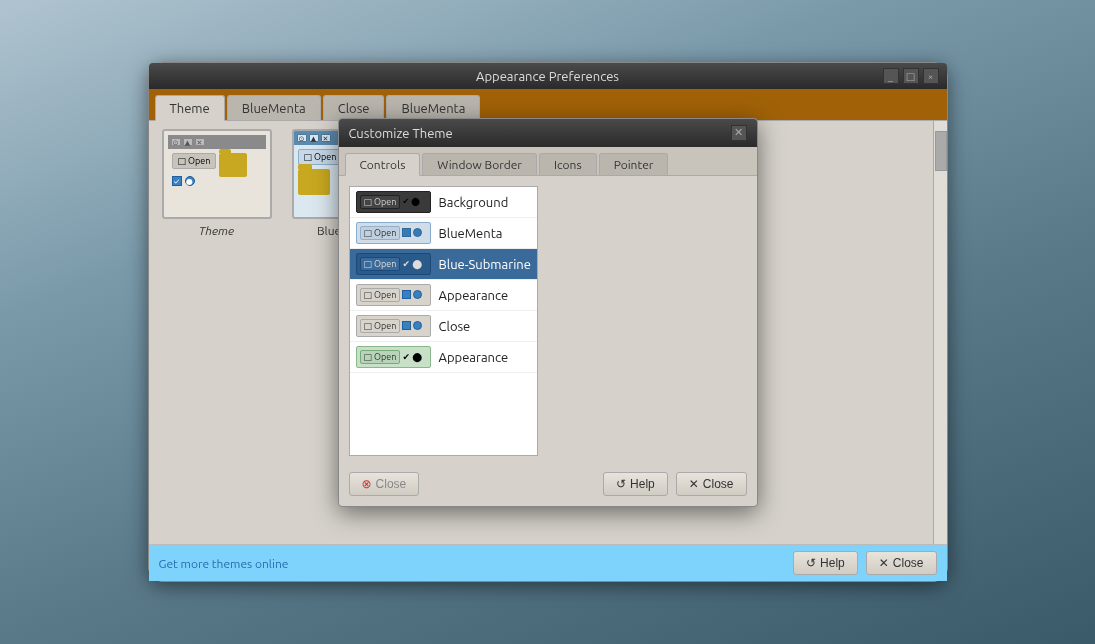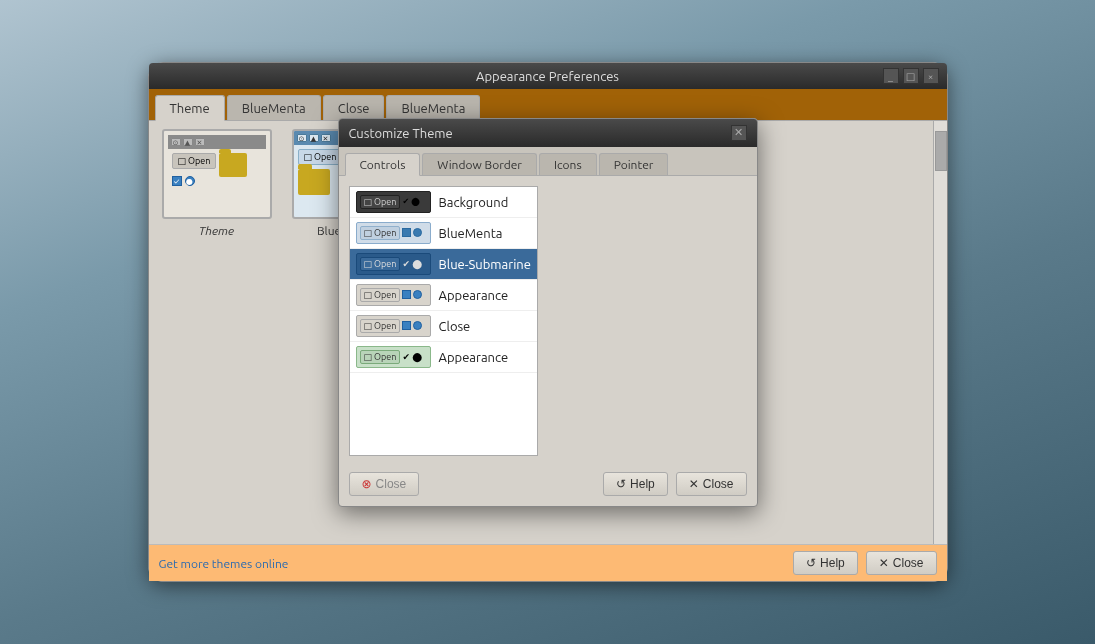--- a/index.html
+++ b/index.html
@@ -180,21 +180,21 @@
       font-style: italic;
       text-align: center;
     }
 
     .bottom-bar {
       display: flex;
       align-items: center;
       justify-content: space-between;
       padding: 6px 10px;
       border-top: 1px solid #bbb;
-      background: #fdba74;
+      background: #7dd3fc;
     }
 
     .get-more-link {
       color: #2a6ab0;
       cursor: pointer;
       font-size: 12px;
     }
 
     .btn {
       padding: 4px 12px;

